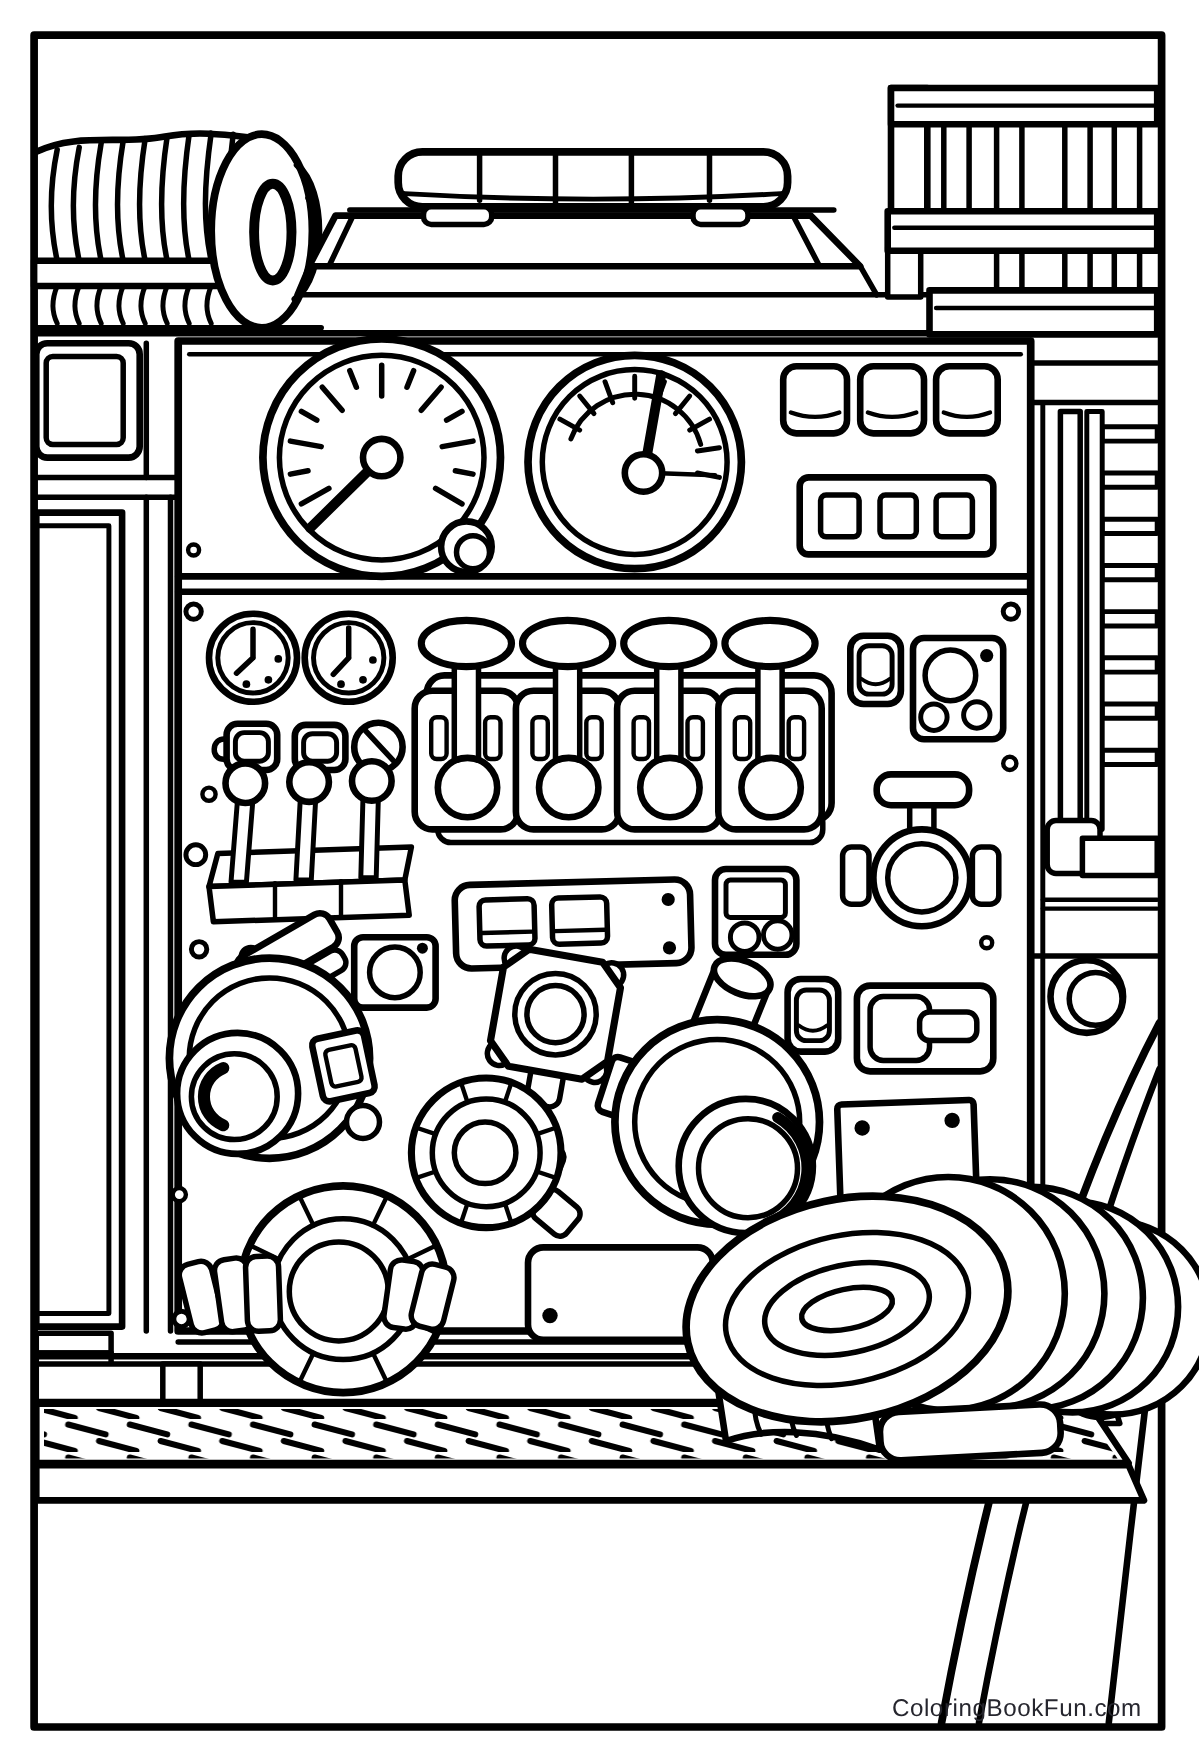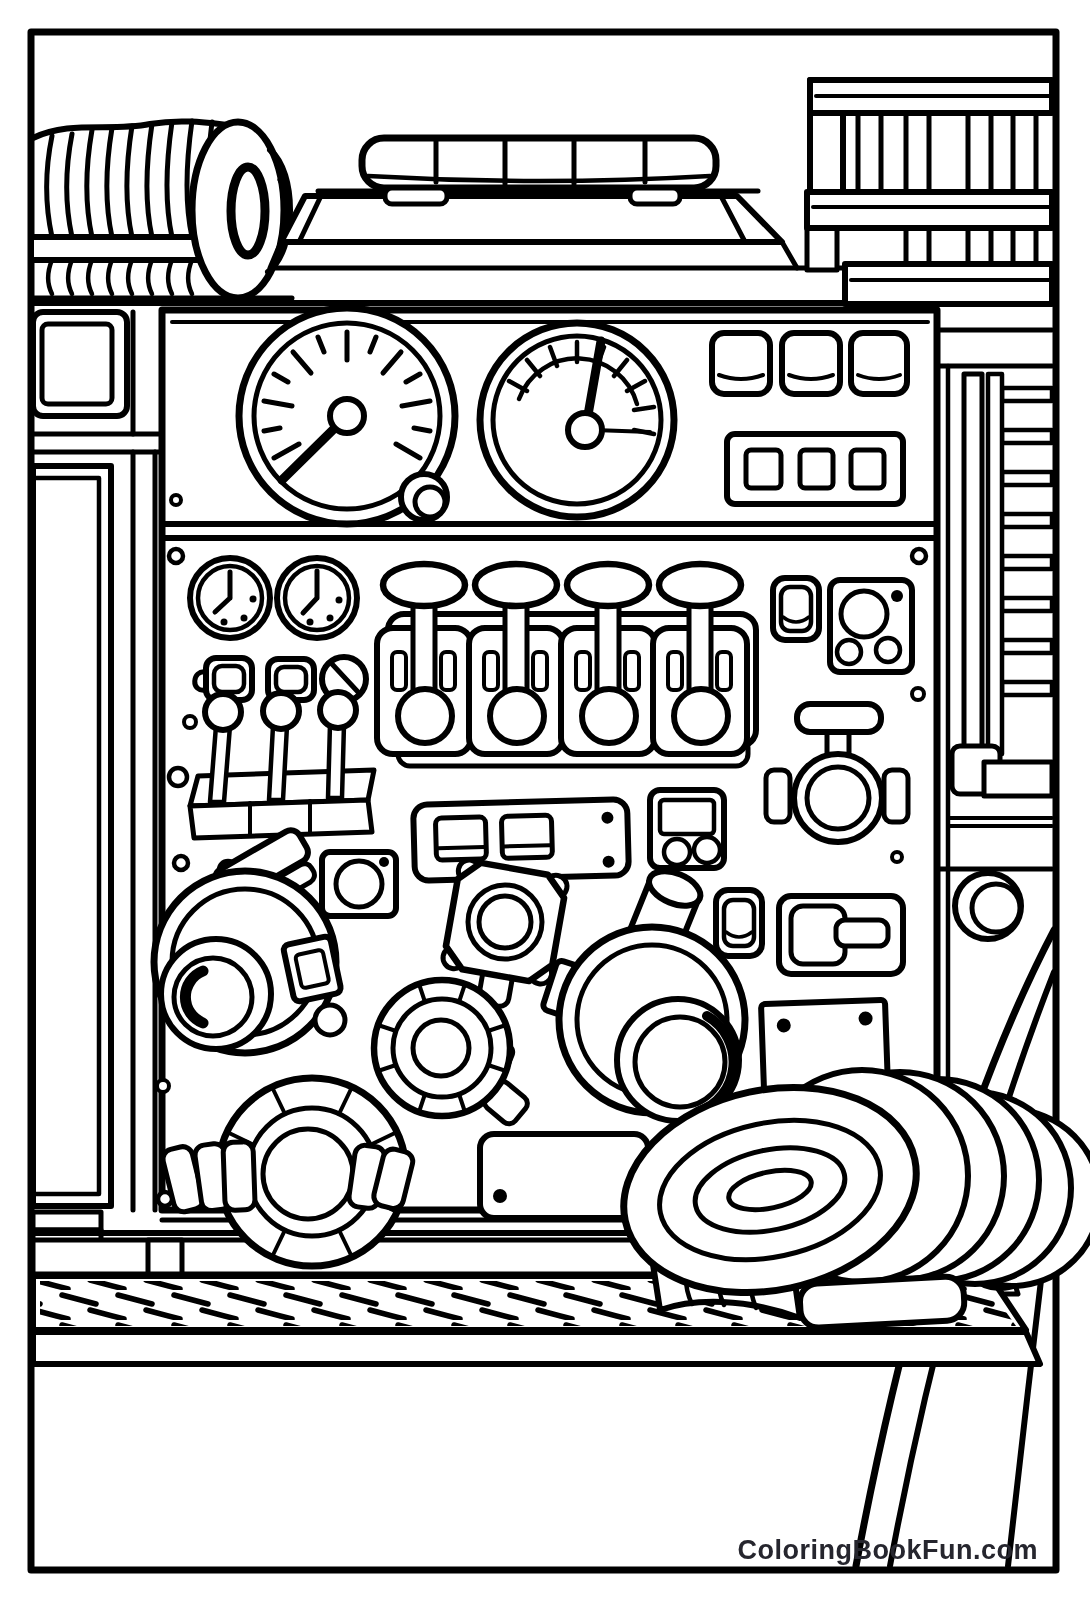--- a/index.html
+++ b/index.html
@@ -13,21 +13,21 @@
   svg * { stroke-linecap:round; stroke-linejoin:round; }
   .ln  { fill:none;       stroke:var(--line); }
   .wh  { fill:var(--paper); stroke:var(--line); }
   .bk  { fill:var(--line); stroke:none; }
   .s7 { stroke-width:7; } .s65{ stroke-width:6.5; } .s6 { stroke-width:6; }
   .s5 { stroke-width:5; } .s45{ stroke-width:4.5; } .s4 { stroke-width:4; }
   .s35{ stroke-width:3.5; } .s9 { stroke-width:9; } .s10{ stroke-width:10; }
   .s11{ stroke-width:11; }
   .watermark {
     position:absolute; right:52px; bottom:36px;
-    font-size:27px; font-weight:bold; letter-spacing:0.5px;
+    font-size:22px; font-weight:normal; letter-spacing:0.5px;
     color:var(--watermark); z-index:5;text-align:center;
   }
 </style>
 </head>
 <body>
 
 <div class="page">
 <svg width="1090" height="1602" viewBox="0 0 1090 1602">
   <defs>
     <pattern id="hatch" width="56" height="30" patternUnits="userSpaceOnUse">

